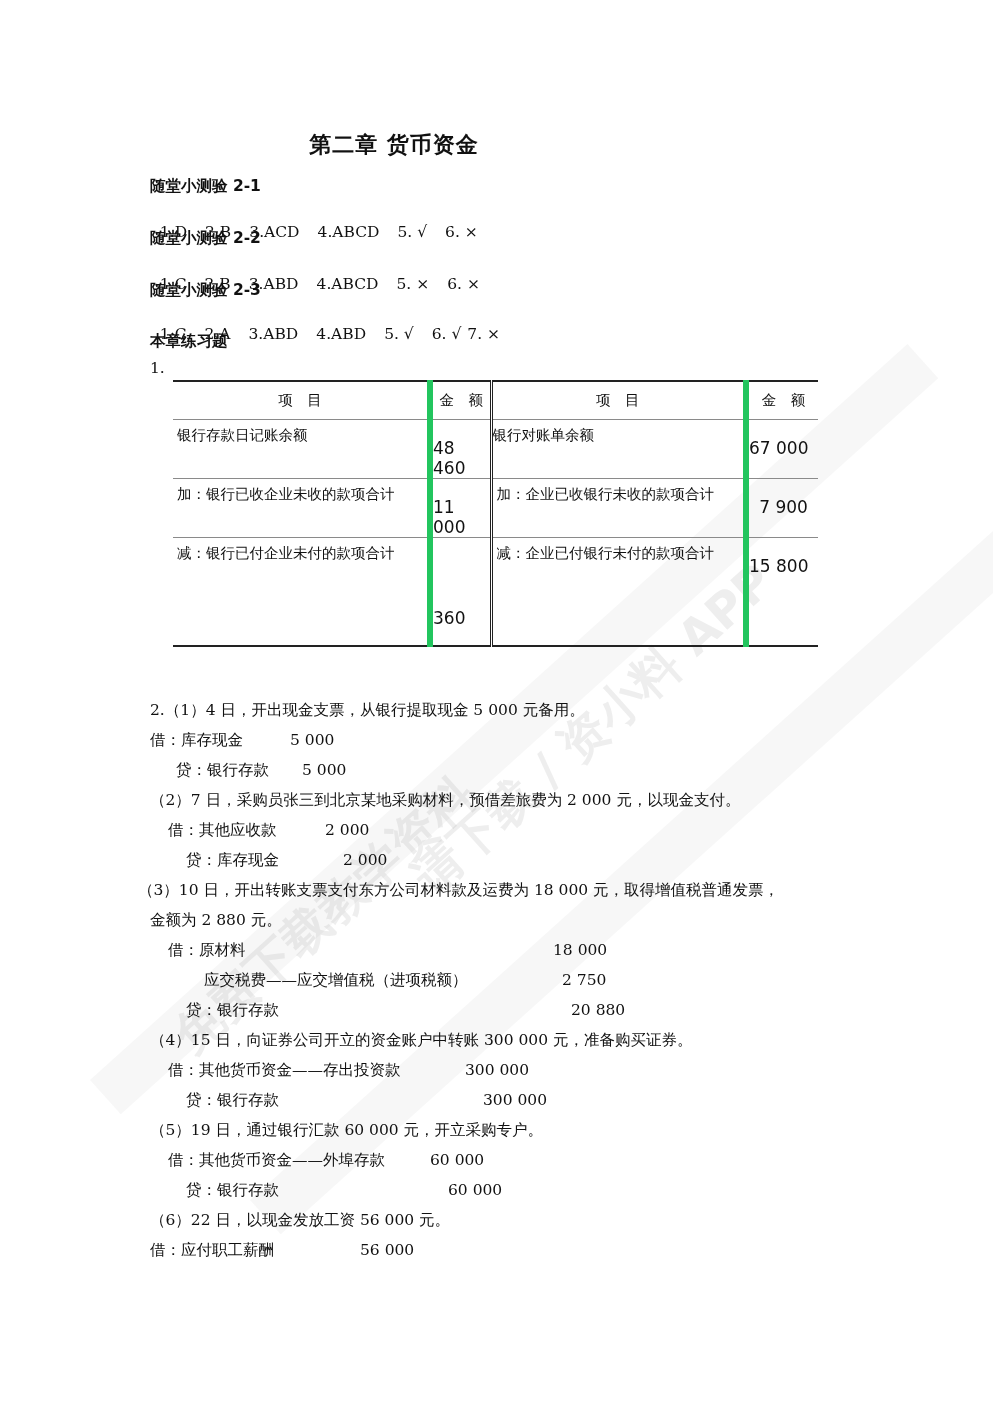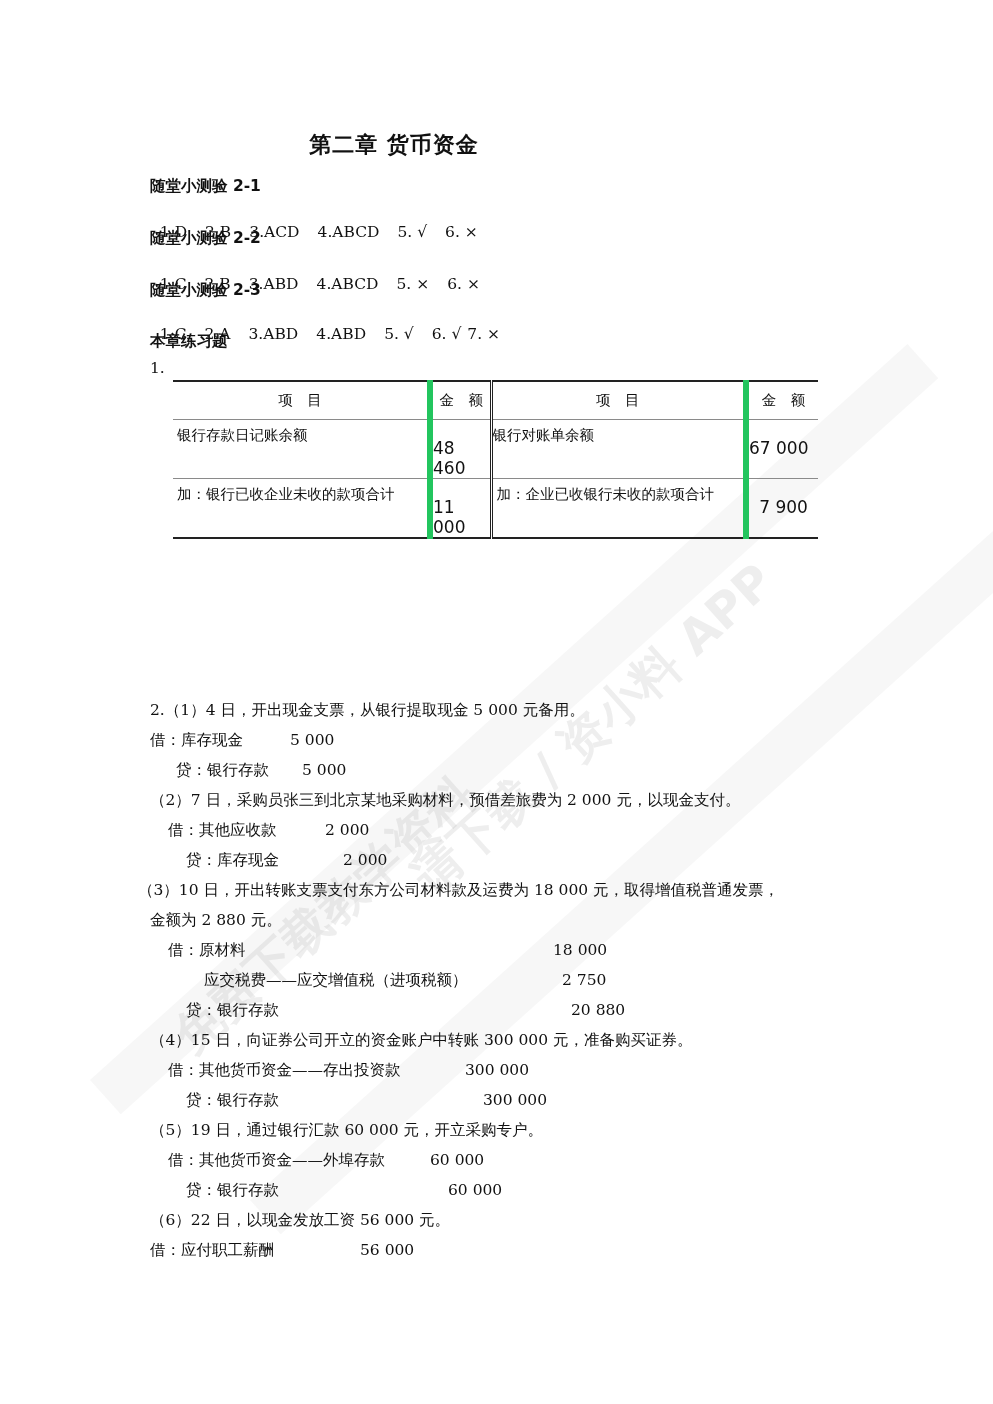--- a/index.html
+++ b/index.html
@@ -70,20 +70,26 @@
     <td class="amt" style="padding-top:18px">48 460</td>
     <td class="item sep" style="padding-left:0 !important">银行对账单余额</td>
     <td class="amt" style="padding-top:18px">67 000</td>
   </tr>
   <tr style="height:56px">
     <td class="item">加：银行已收企业未收的款项合计</td>
     <td class="amt" style="padding-top:18px">11 000</td>
     <td class="item sep">加：企业已收银行未收的款项合计</td>
     <td class="amt" style="padding-top:18px;text-align:center">7 900</td>
   </tr>
+  <tr style="height:108px">
+    <td class="item">减：银行已付企业未付的款项合计</td>
+    <td class="amt" style="padding-top:70px">360</td>
+    <td class="item sep">减：企业已付银行未付的款项合计</td>
+    <td class="amt" style="padding-top:18px">15 800</td>
+  </tr>
 </tbody>
   </table>
 
 <div class="entry" style="left:150px;top:700px;">2.（1）4 日，开出现金支票，从银行提取现金 5 000 元备用。</div>
 <div class="entry" style="left:150px;top:730px;">借：库存现金</div>
 <div class="entry" style="left:290px;top:730px;">5 000</div>
 <div class="entry" style="left:176px;top:760px;">贷：银行存款</div>
 <div class="entry" style="left:302px;top:760px;">5 000</div>
 
 <div class="entry" style="left:150px;top:790px;">（2）7 日，采购员张三到北京某地采购材料，预借差旅费为 2 000 元，以现金支付。</div>

